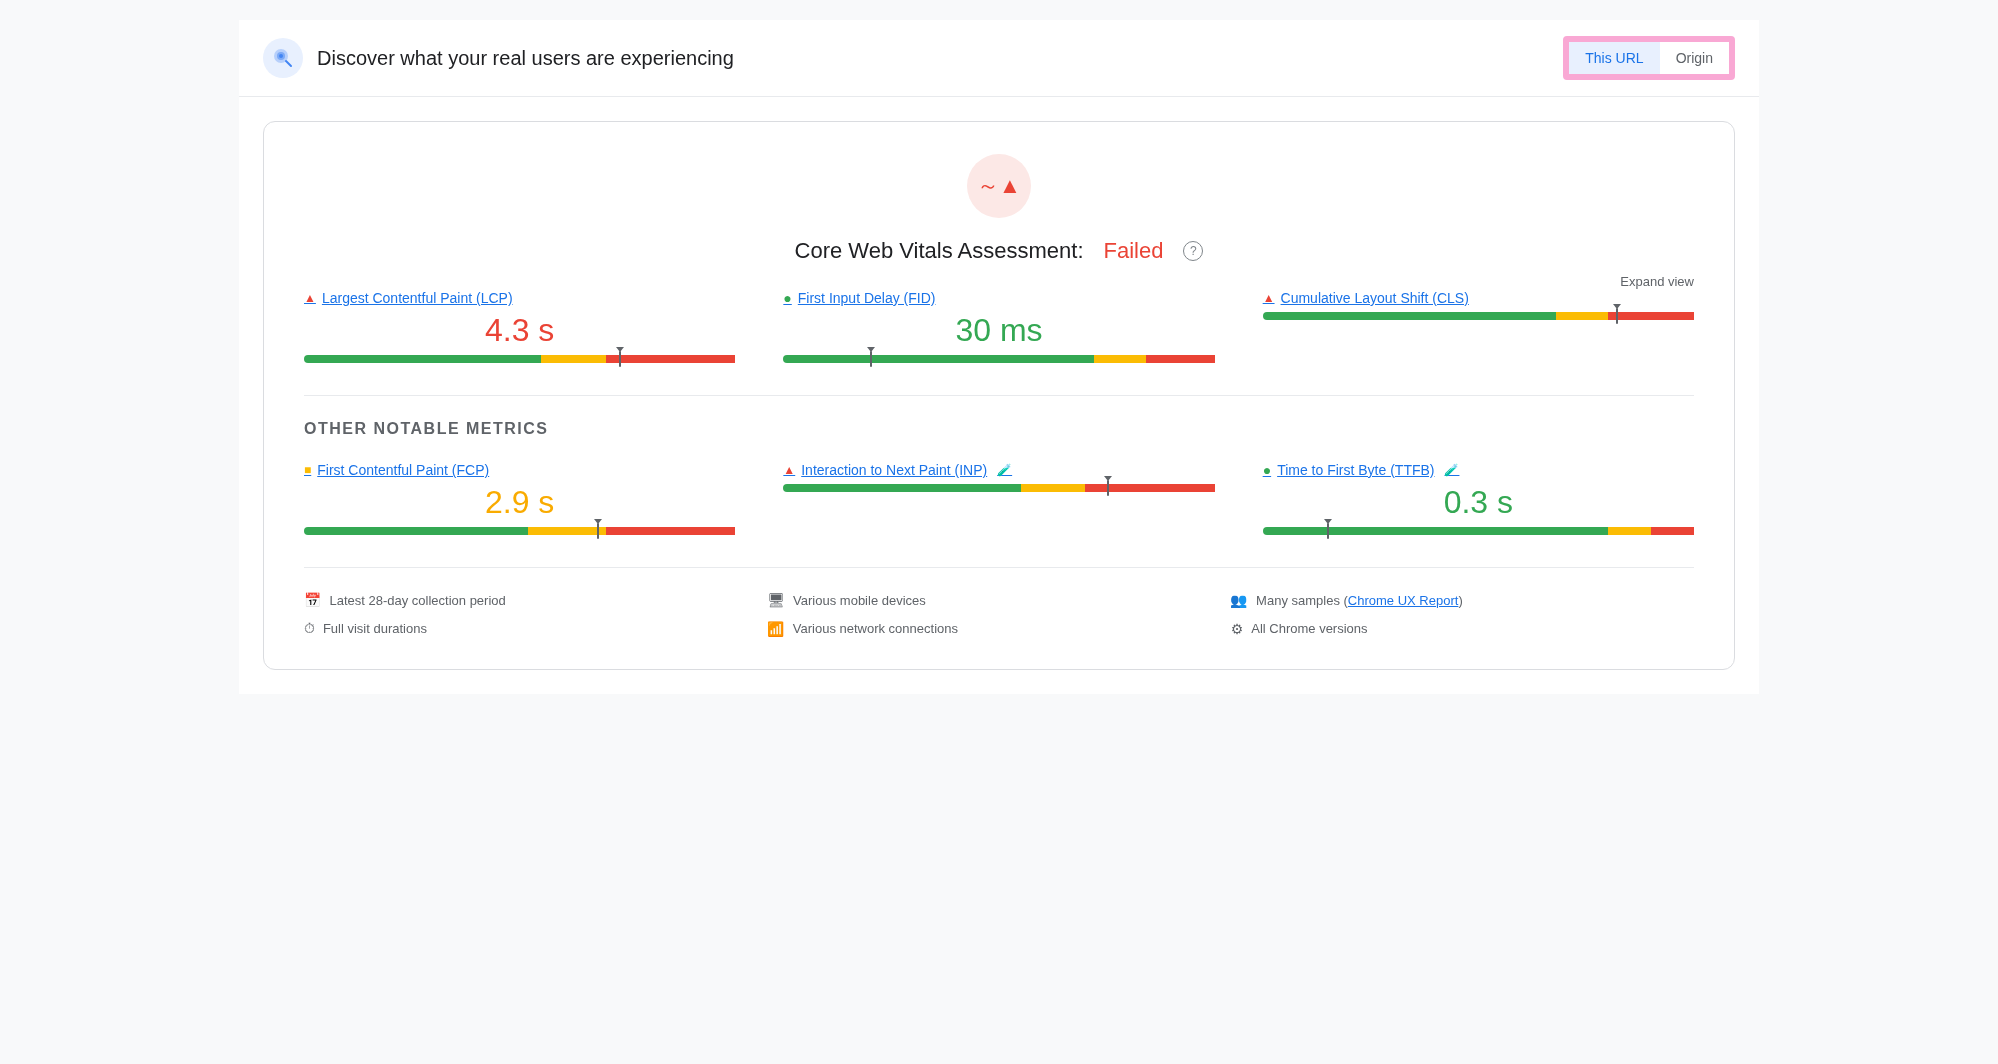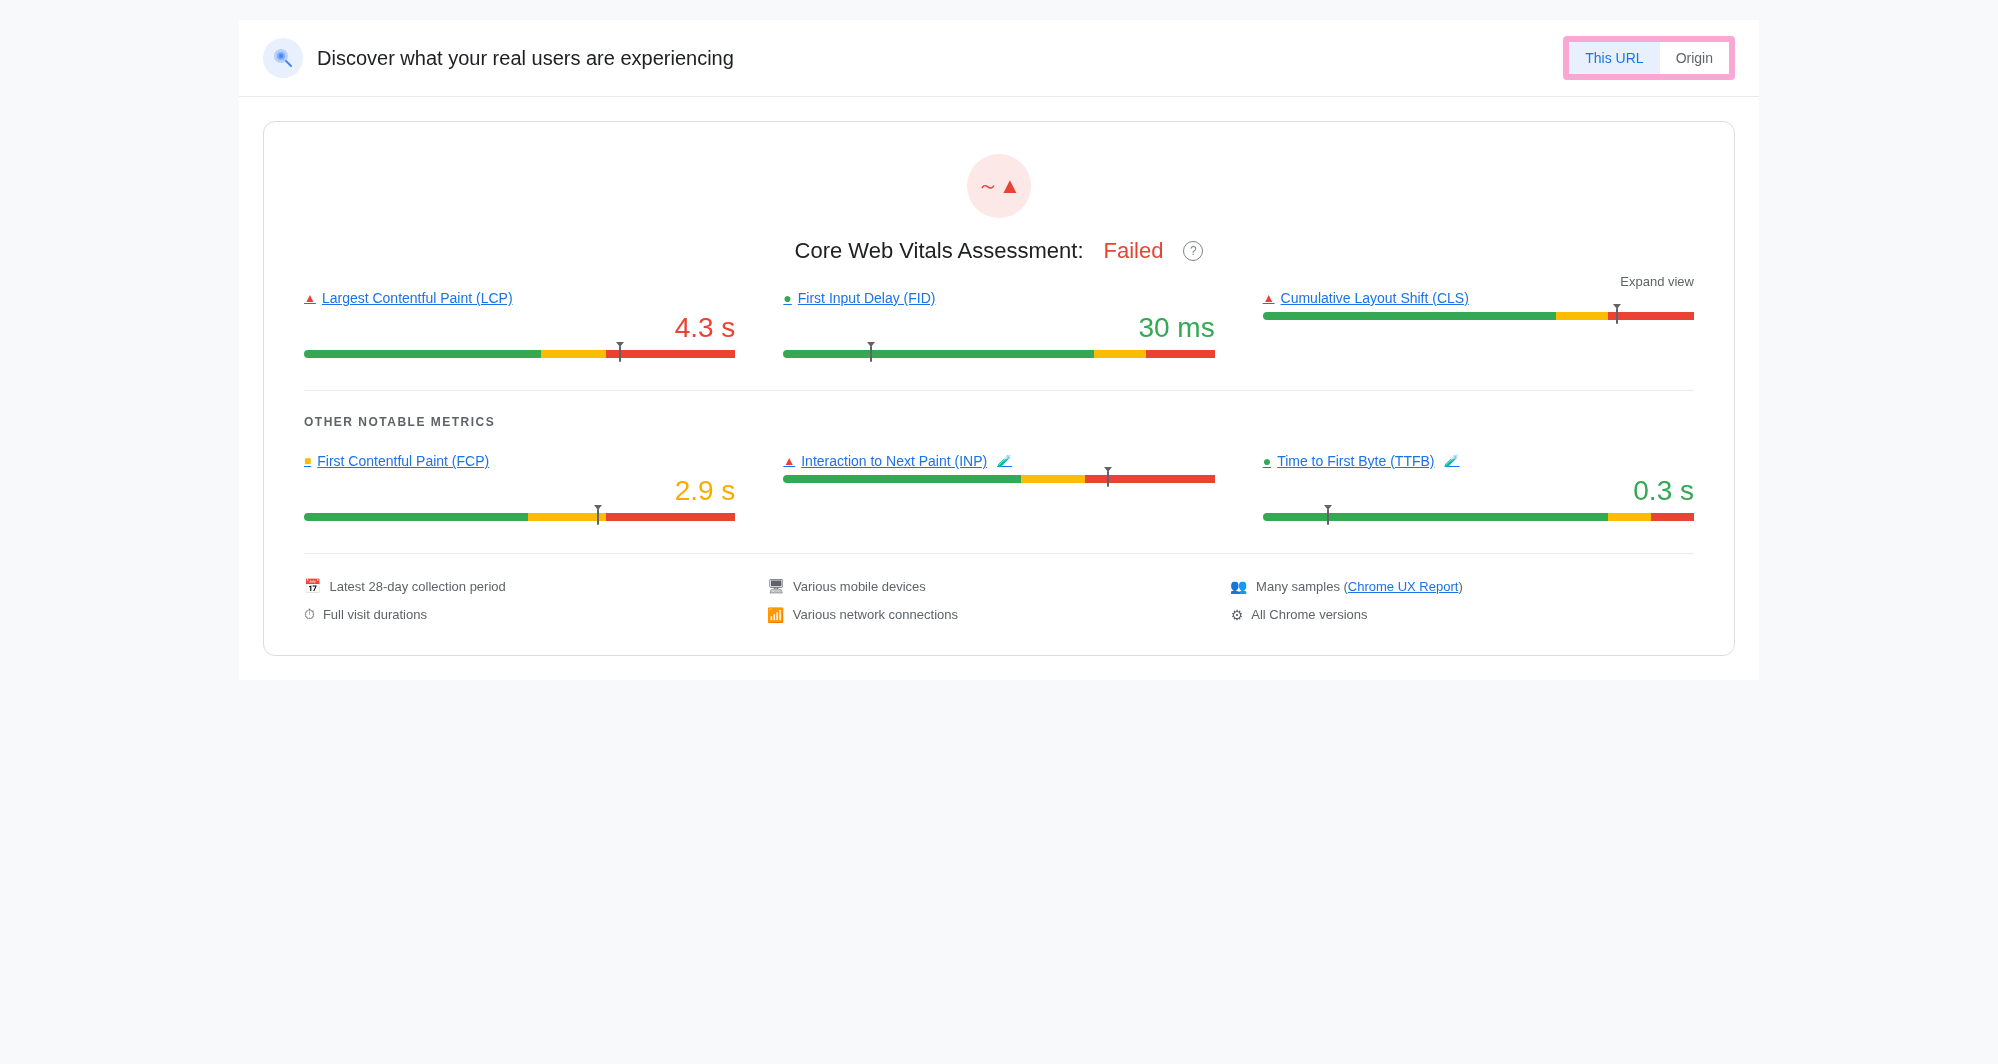--- a/index.html
+++ b/index.html
@@ -147,23 +147,23 @@
       text-decoration: underline;
       cursor: pointer;
     }
     .metric-title-icon {
       font-size: 12px;
     }
     .metric-title-icon.red { color: #ea4335; }
     .metric-title-icon.green { color: #34a853; }
     .metric-title-icon.orange { color: #fbbc04; }
     .metric-value {
-      font-size: 28px;
+      font-size: 32px;
       font-weight: 400;
-      text-align: right;
+      text-align: center;
     }
     .metric-value.red { color: #ea4335; }
     .metric-value.green { color: #34a853; }
     .metric-value.orange { color: #f9ab00; }
     
     .progress-bar {
       position: relative;
       height: 8px;
       border-radius: 4px;
       overflow: visible;
@@ -198,21 +198,21 @@
       border-top: 5px solid #5f6368;
     }
     
     .section-divider {
       border: none;
       border-top: 1px solid #e8eaed;
       margin: 24px 0;
     }
     
     .section-label {
-      font-size: 12px;
+      font-size: 16px;
       font-weight: 700;
       letter-spacing: 1.5px;
       color: #5f6368;
       text-transform: uppercase;
       margin-bottom: 24px;
     }
     
     .footer-info {
       display: grid;
       grid-template-columns: 1fr 1fr 1fr;

